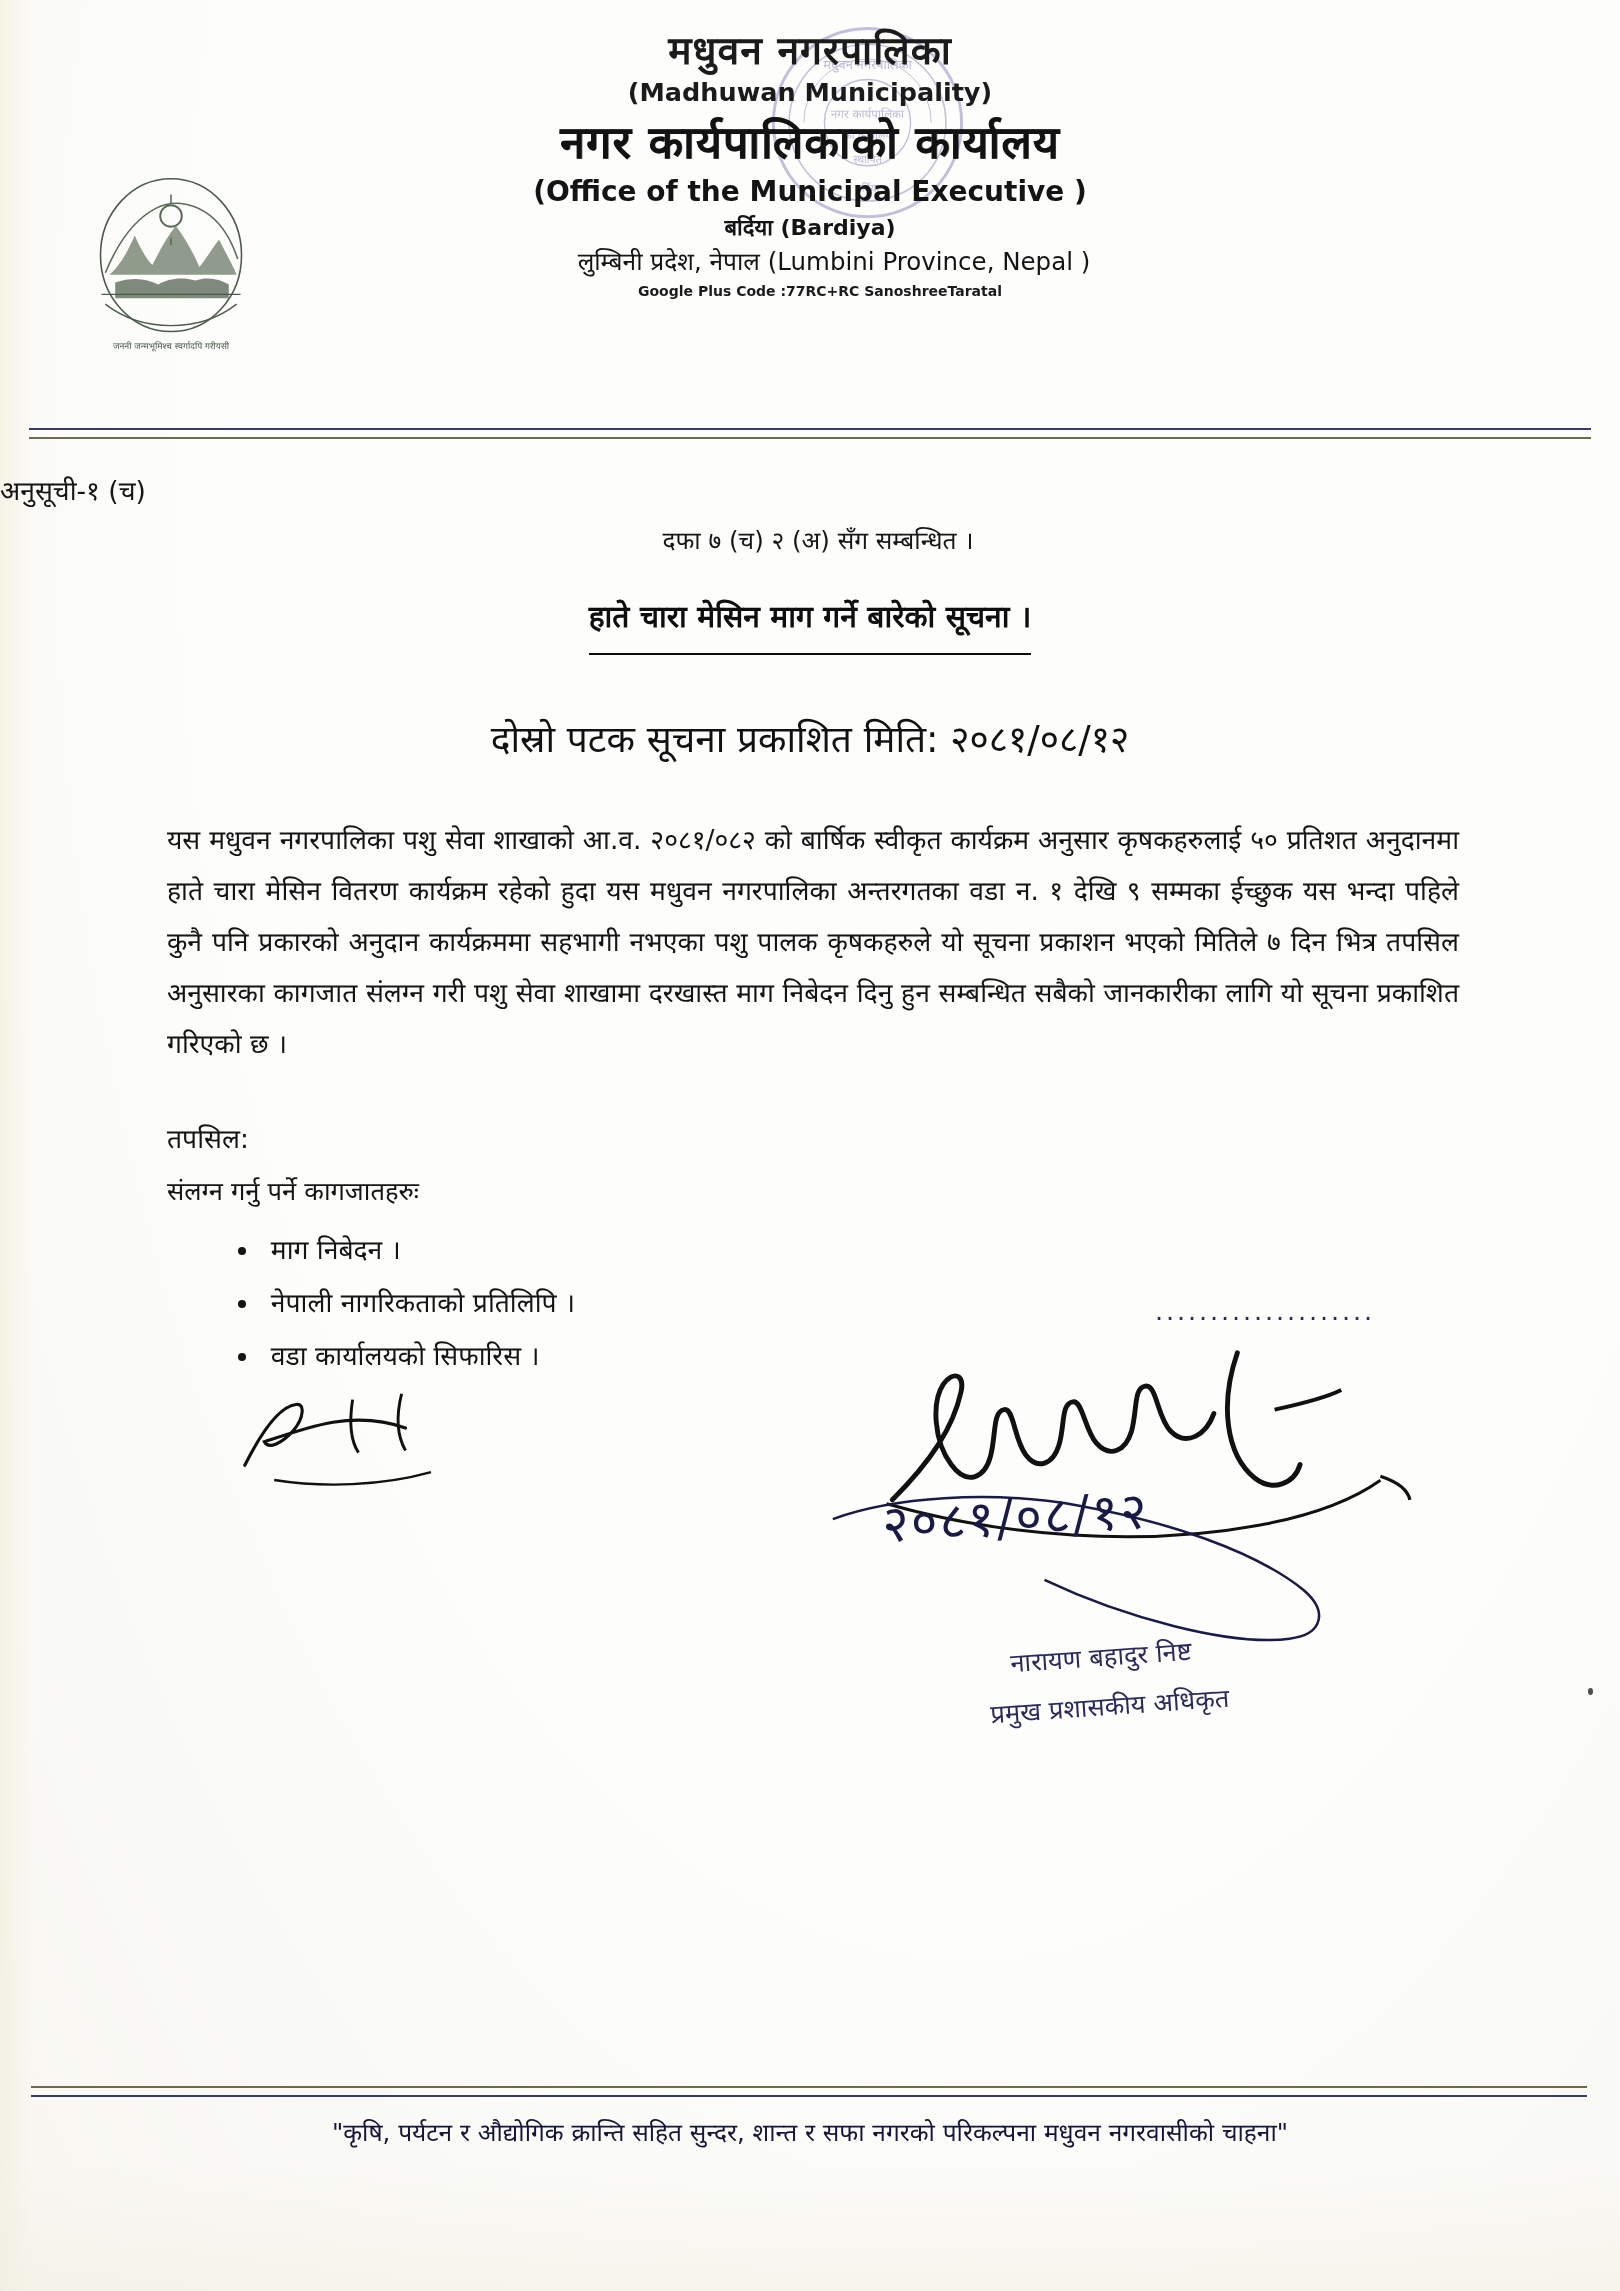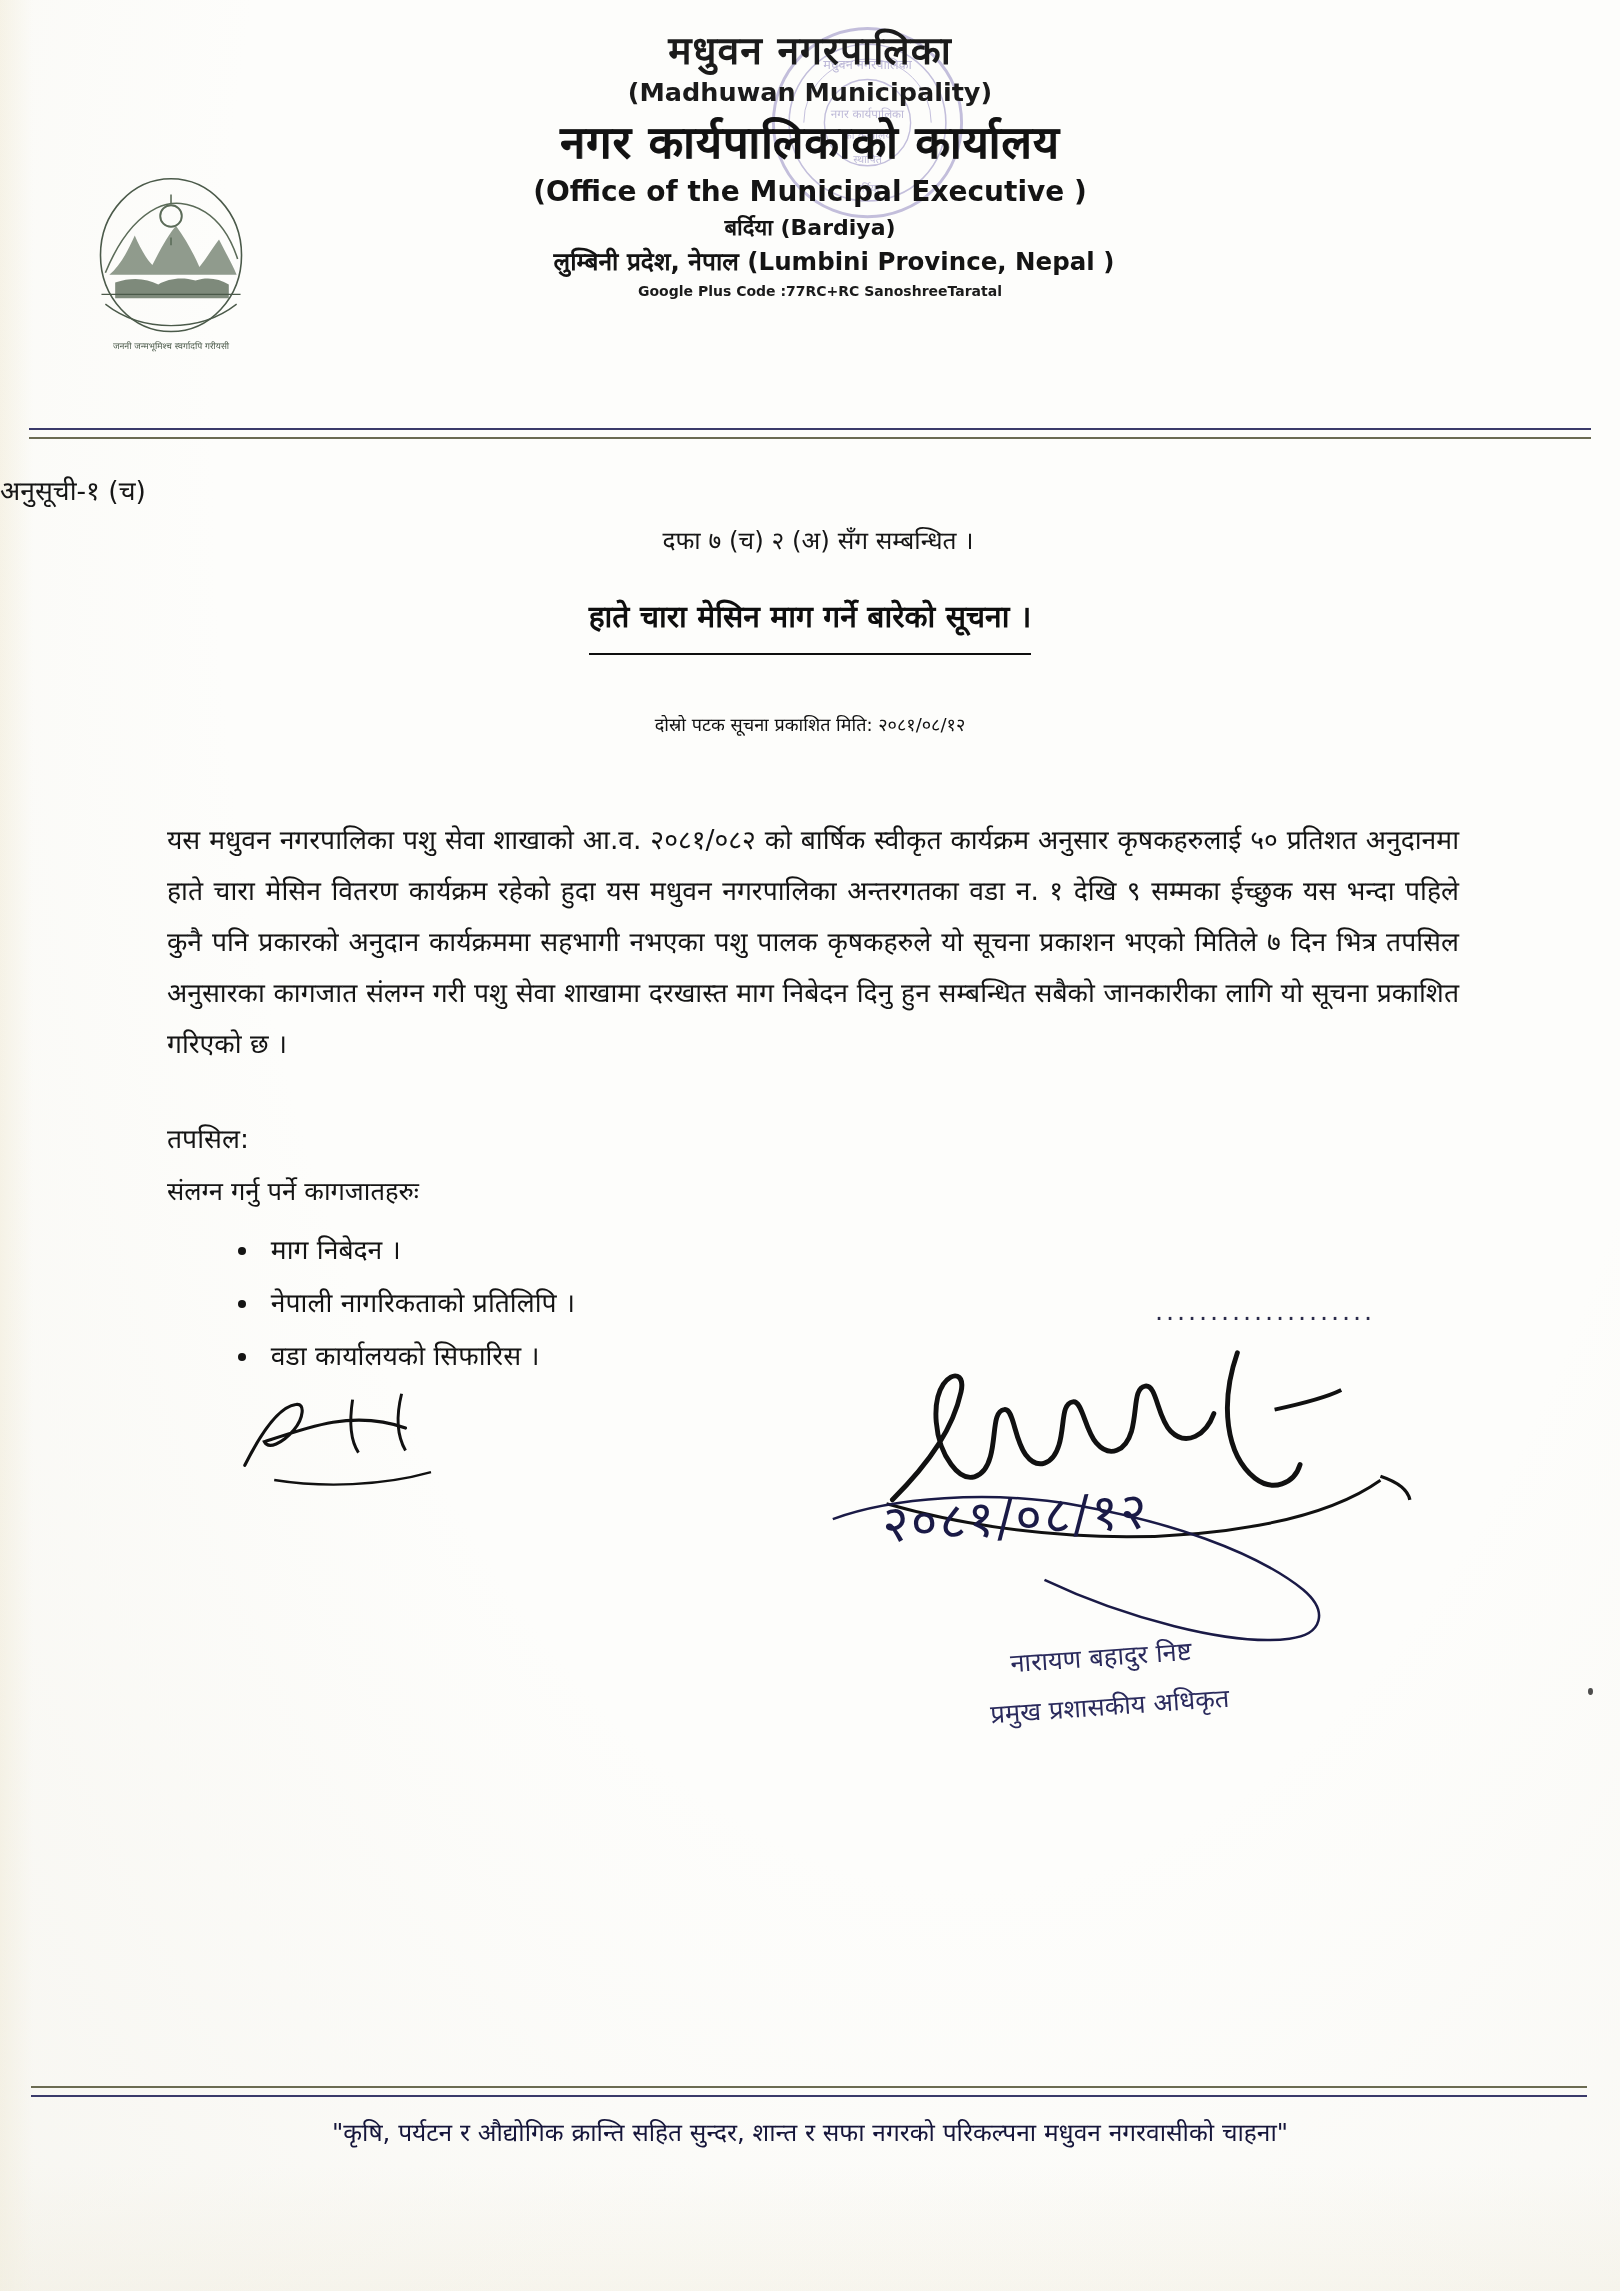--- a/index.html
+++ b/index.html
@@ -64,21 +64,21 @@
     margin-top: 3.9px;
   }
   .lh-line5 {
     font-size: 22px;
     font-weight: bold;
     color: #141414;
     margin-top: 3px;
   }
   .lh-line6 {
     font-size: 24.5px;
-    font-weight: bold;
+    font-weight: normal;
     color: #141414;
     margin-top: 2.9px;
     padding-left: 48px;
   }
   .lh-line7 {
     font-size: 14px;
     font-weight: bold;
     color: #1b1b1b;
     margin-top: 5.9px;
     padding-left: 20px;
@@ -153,21 +153,21 @@
   }
   .title-main span {
     border-bottom: 2px solid #0e0e0e;
     padding-bottom: 19px;
   }
   .pub-date {
     position: absolute;
     left: 0; right: 0;
     top: 712px;
     text-align: center;
-    font-size: 18px;
+    font-size: 37px;
     color: #111;
   }
 
   .para {
     position: absolute;
     left: 167px;
     width: 1292px;
     top: 814px;
     font-size: 26.5px;
     line-height: 51px;

